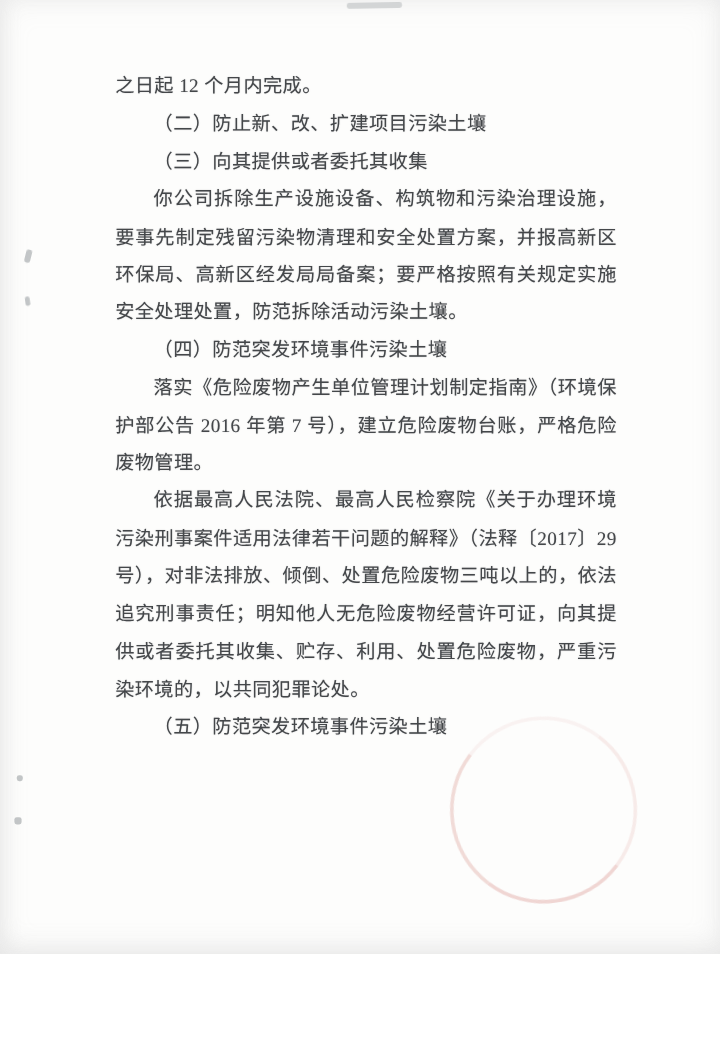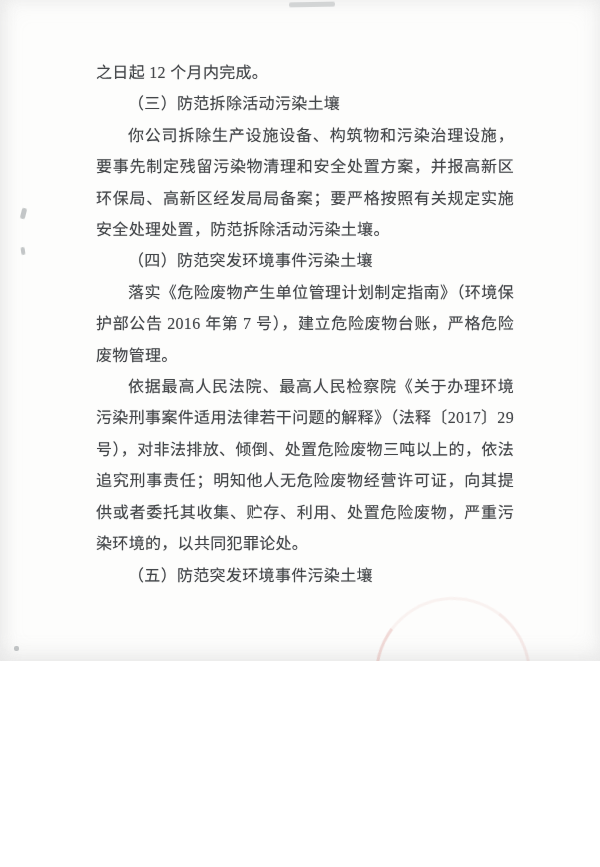--- a/index.html
+++ b/index.html
@@ -3,21 +3,21 @@
 <meta charset="utf-8">
 <style>
   html, body {
     margin: 0;
     padding: 0;
     background: #ffffff;
   }
   .page {
     position: relative;
     width: 600px;
-    height: 661px;
+    height: 795px;
     background: #fdfdfc;
     overflow: hidden;
     box-shadow:
       inset 0 0 26px rgba(170,172,174,0.14),
       inset 0 -10px 18px rgba(175,177,178,0.10),
       inset 6px 0 14px rgba(180,182,184,0.08);
     font-family: "Liberation Serif", "DejaVu Serif", serif;
   }
   .text-block {
     position: absolute;
@@ -79,21 +79,22 @@
   <div class="speck s-top"></div>
   <div class="speck s-a"></div>
   <div class="speck s-b"></div>
   <div class="speck s-c"></div>
   <div class="speck s-d"></div>
 
   <div class="seal" style="border-color: rgba(207, 122, 114, 0.08) rgba(207, 122, 114, 0.14) rgba(207, 122, 114, 0.3) rgba(207, 122, 114, 0.27);"></div>
 
   <div class="text-block">
       <p class="">之日起 12 个月内完成。</p>
-      <p class="indent">（三）防范拆除活动污染土壤</p>
+      <p class="indent">（二）防止新、改、扩建项目污染土壤</p>
+      <p class="indent">（三）向其提供或者委托其收集</p>
       <p class="indent">你公司拆除生产设施设备、构筑物和污染治理设施，要事先制定残留污染物清理和安全处置方案，并报高新区环保局、高新区经发局局备案；要严格按照有关规定实施安全处理处置，防范拆除活动污染土壤。</p>
       <p class="indent">（四）防范突发环境事件污染土壤</p>
       <p class="indent">落实《危险废物产生单位管理计划制定指南》（环境保护部公告 2016 年第 7 号），建立危险废物台账，严格危险废物管理。</p>
       <p class="indent">依据最高人民法院、最高人民检察院《关于办理环境污染刑事案件适用法律若干问题的解释》（法释〔2017〕29 号），对非法排放、倾倒、处置危险废物三吨以上的，依法追究刑事责任；明知他人无危险废物经营许可证，向其提供或者委托其收集、贮存、利用、处置危险废物，严重污染环境的，以共同犯罪论处。</p>
       <p class="indent">（五）防范突发环境事件污染土壤</p>
     </div>
 
 </div>
 
 </body></html>

